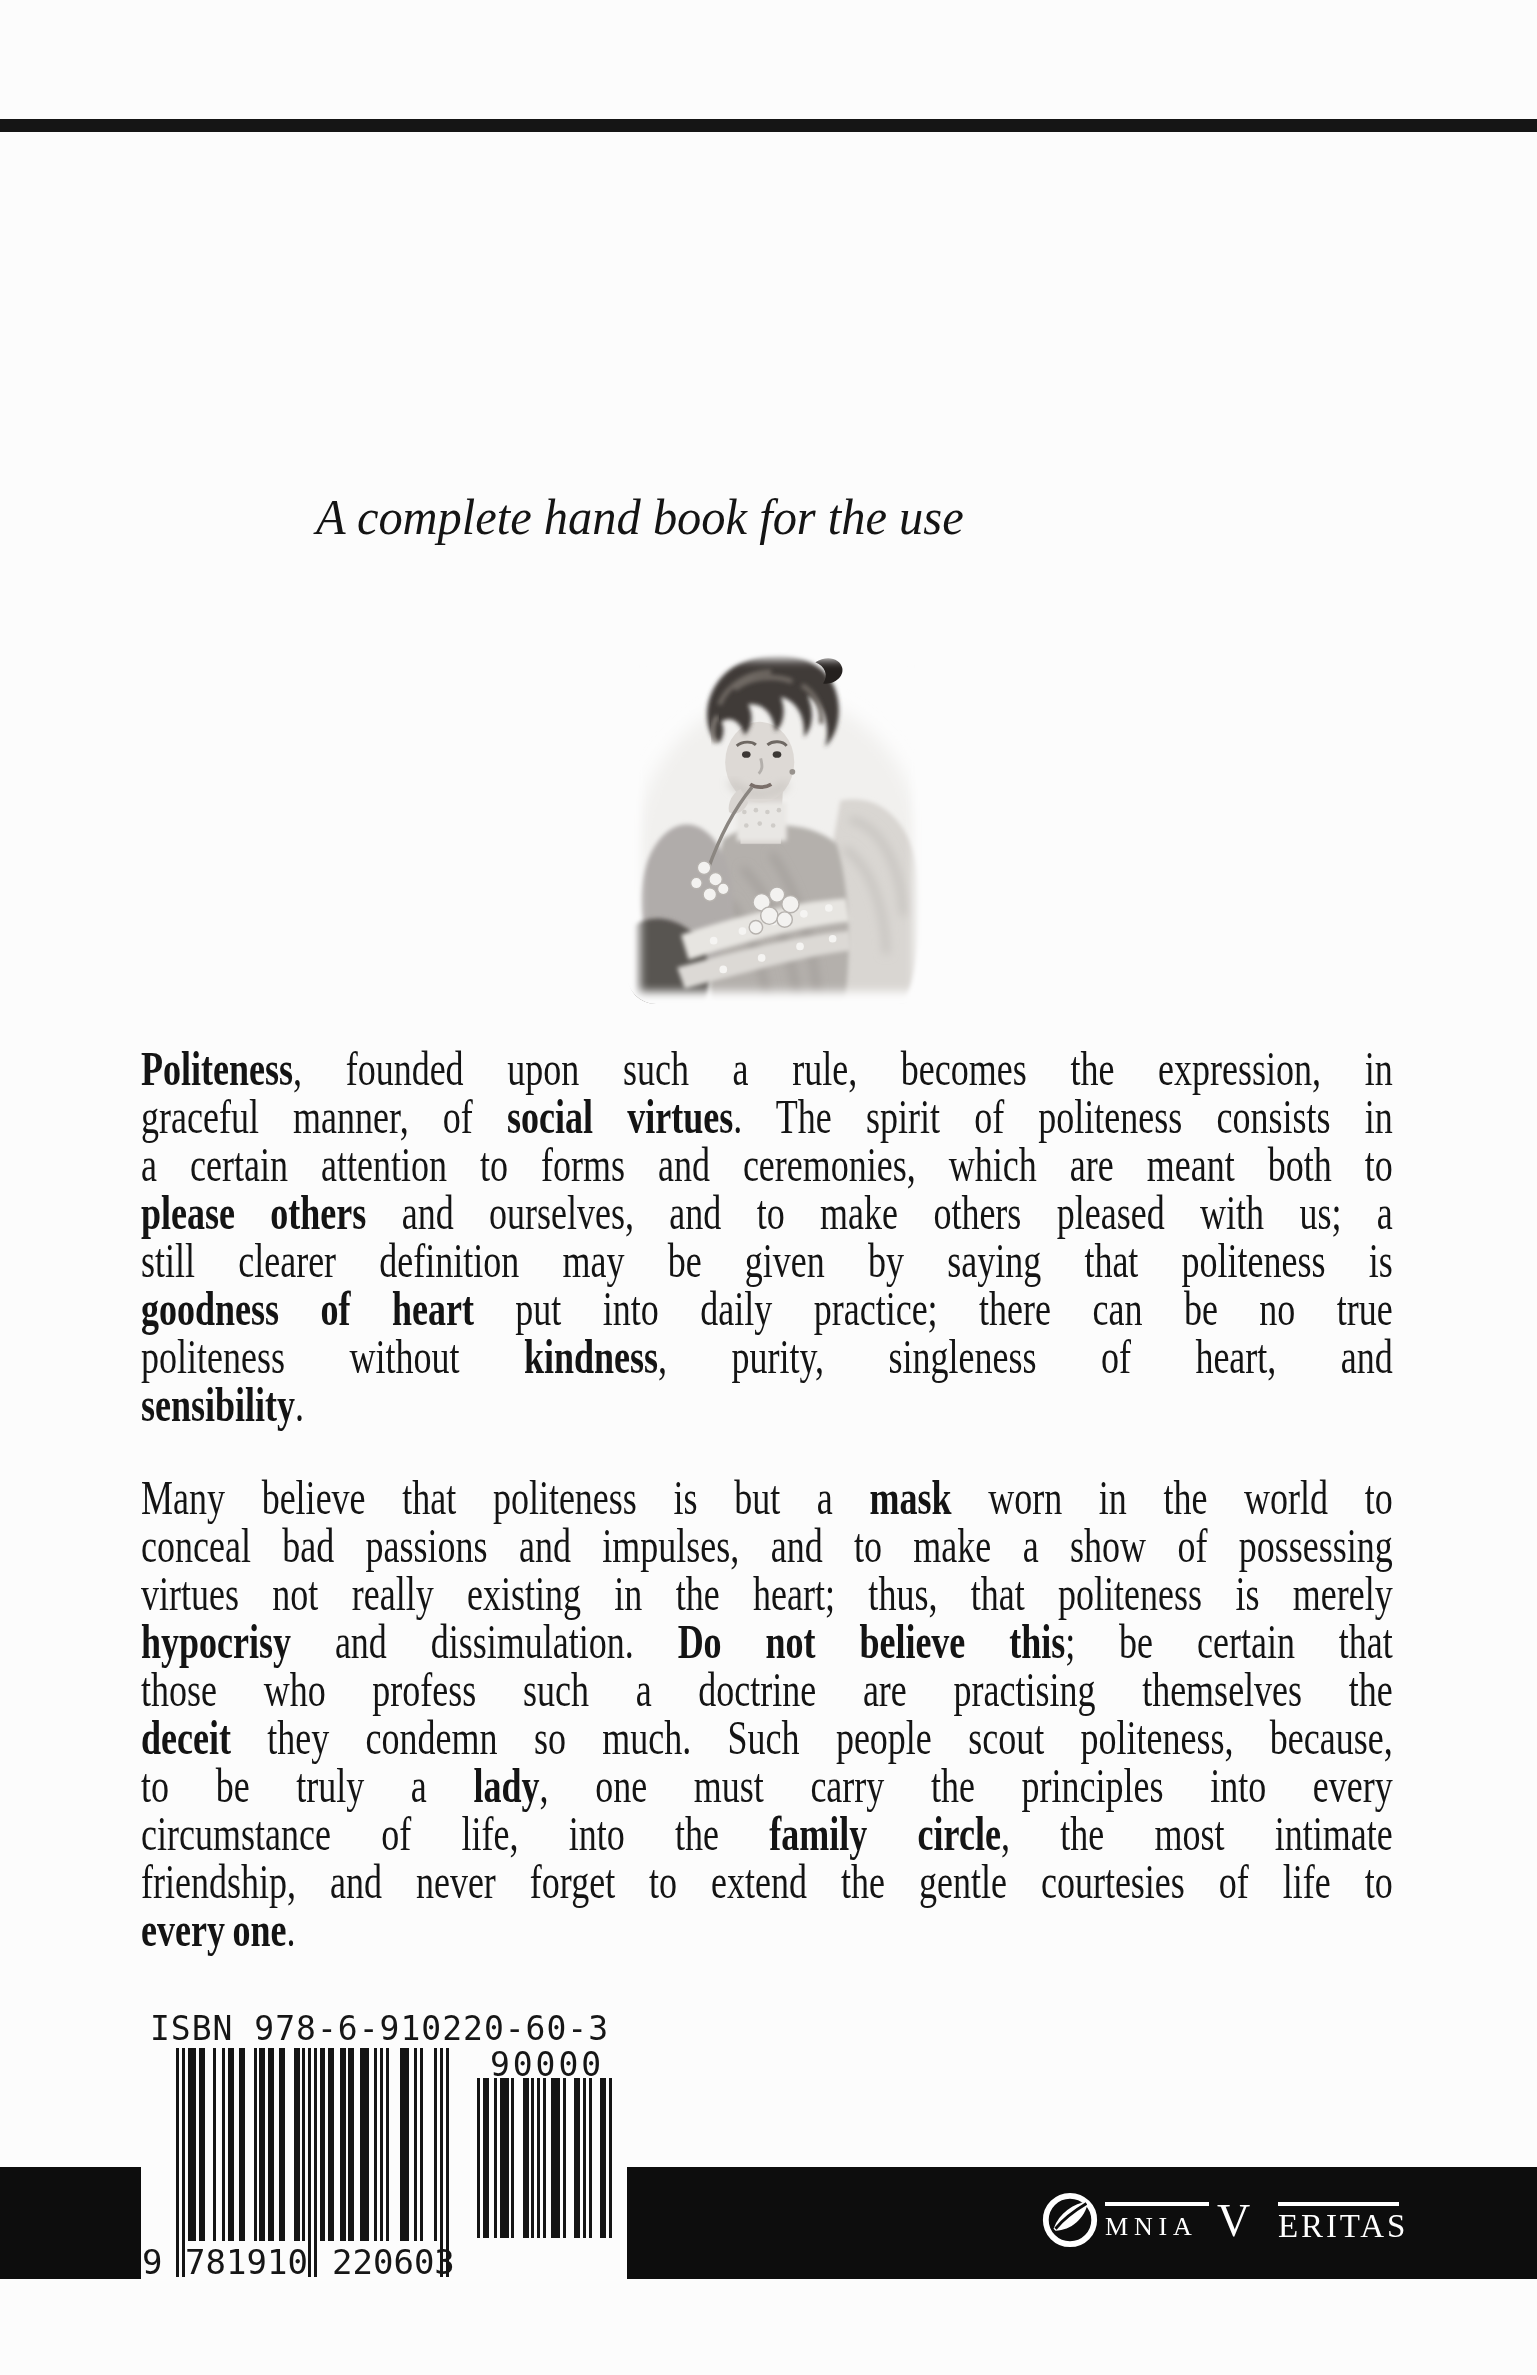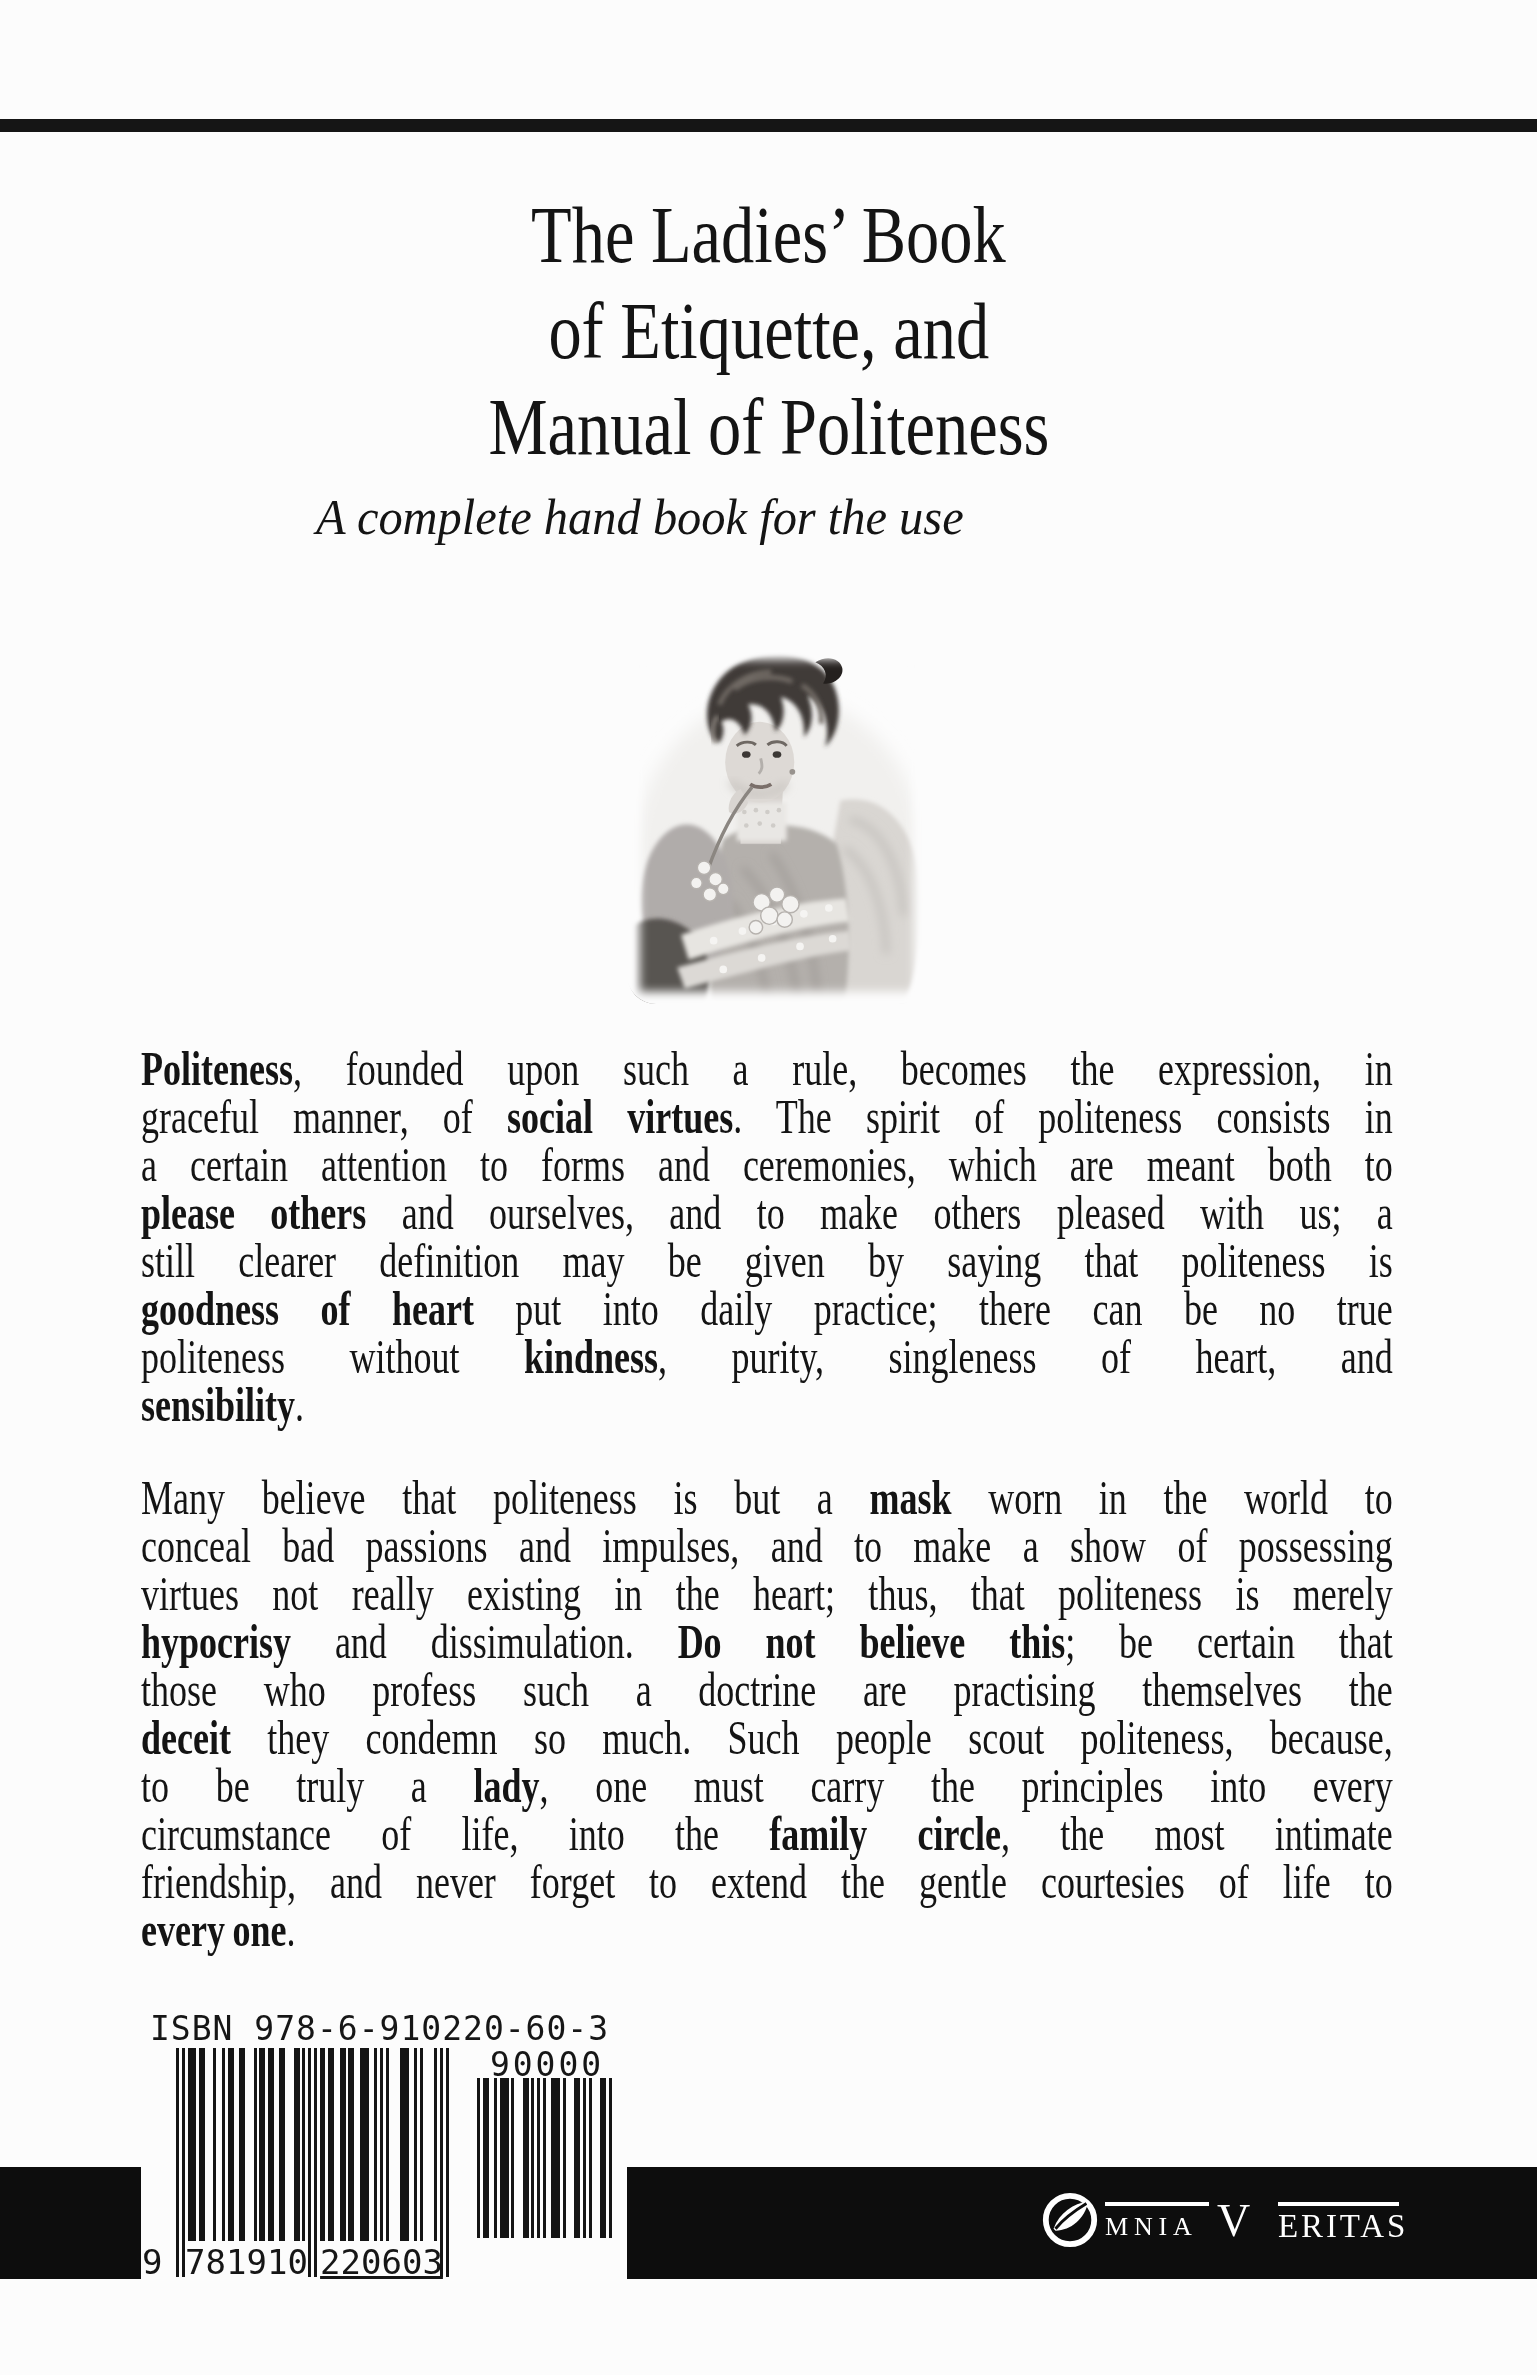--- a/index.html
+++ b/index.html
@@ -37,21 +37,21 @@
   
   .band{left:0;top:2167px;width:1537px;height:112px;background:#0d0d0d;}
   .barcode-panel{left:141px;top:2003px;width:486px;height:277px;background:#fcfcfc;}
 
   .mono{font-family:"DejaVu Sans Mono",monospace;color:#161616;}
   .isbn-label{left:150px;top:2012px;width:480px;font-size:33px;line-height:33px;letter-spacing:1px;white-space:nowrap;}
   .addon-label{left:480px;top:2048px;width:134px;font-size:33px;line-height:33px;letter-spacing:2.9px;text-align:center;white-space:nowrap;}
   .bc-digit{font-size:34px;line-height:34px;top:2245px;white-space:nowrap;}
   .bc-d-left{left:142px;}
   .bc-d-g1{left:184px;width:125px;text-align:center;}
-  .bc-d-g2{left:319px;width:125px;text-align:center;text-decoration:underline;}
+  .bc-d-g2{left:332px;width:125px;text-align:left;}
 
   .barcode-main{left:176px;top:2048px;}
   .barcode-addon{left:477px;top:2078px;}
   .bar{position:absolute;top:0;background:#141414;}
 
   
   .pub-text{color:#fff;white-space:nowrap;}
   .pub-mnia{left:1105px;top:2210px;font-size:26px;line-height:33px;letter-spacing:5.8px;}
   .pub-v{left:1217px;top:2198px;font-size:46px;line-height:46px;}
   .pub-eritas{left:1278px;top:2210px;font-size:33px;line-height:33px;letter-spacing:2.9px;}
@@ -60,25 +60,20 @@
   .ol-2{left:1278px;width:121px;}
   .pub-o{left:1040px;top:2190px;}
 </style>
 </head>
 <body>
 
 <div class="page">
 
   <div class="abs top-stripe"></div>
 
-  <div class="abs title-wrap">
-      <div class="title-line"><span>The Ladies’ Book</span></div>
-      <div class="title-line"><span>of Etiquette, and</span></div>
-      <div class="title-line"><span>Manual of Politeness</span></div>
-    </div>
 
   <div class="abs subtitle-wrap">
       <div class="subtitle-line"><span>A complete hand book for the use</span></div>
     </div>
 
   <div class="abs portrait">
     <svg width="300" height="357" viewBox="0 0 312 372">
       <defs>
         <filter id="b1" x="-30%" y="-30%" width="160%" height="160%">
             <feGaussianBlur stdDeviation="2"></feGaussianBlur>

